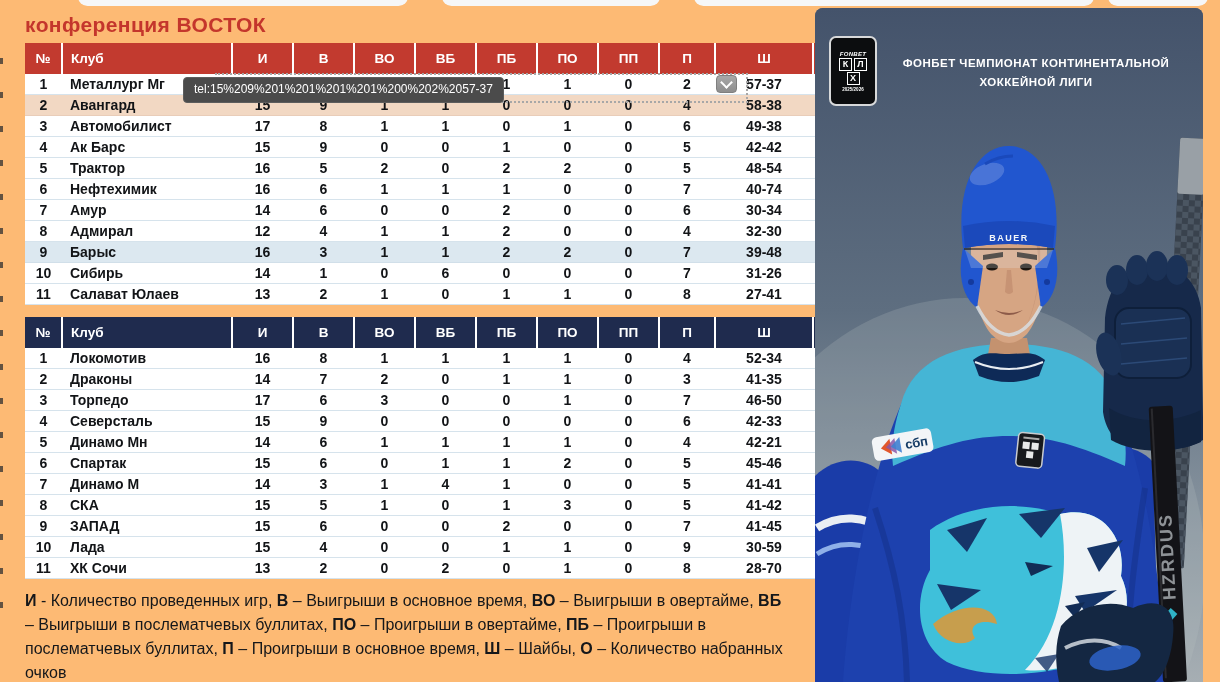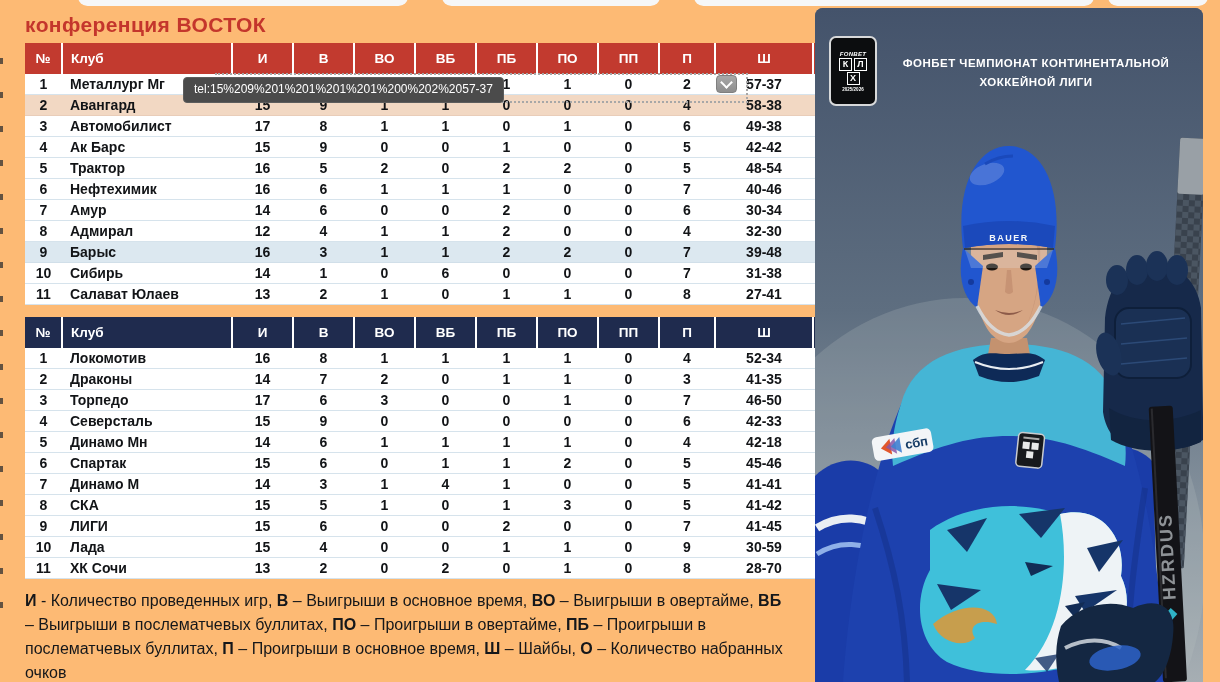--- a/index.html
+++ b/index.html
@@ -163,21 +163,21 @@
             <td class="c0">6</td>
             <td class="c1">Нефтехимик</td>
             <td class="c2">16</td>
             <td class="c3">6</td>
             <td class="c4">1</td>
             <td class="c5">1</td>
             <td class="c6">1</td>
             <td class="c7">0</td>
             <td class="c8">0</td>
             <td class="c9">7</td>
-            <td class="c10">40-46</td>
+            <td class="c10">40-74</td>
             <td class="c11">17</td>
           </tr>
           <tr>
             <td class="c0">7</td>
             <td class="c1">Амур</td>
             <td class="c2">14</td>
             <td class="c3">6</td>
             <td class="c4">0</td>
             <td class="c5">0</td>
             <td class="c6">2</td>
@@ -219,21 +219,21 @@
             <td class="c0">10</td>
             <td class="c1">Сибирь</td>
             <td class="c2">14</td>
             <td class="c3">1</td>
             <td class="c4">0</td>
             <td class="c5">6</td>
             <td class="c6">0</td>
             <td class="c7">0</td>
             <td class="c8">0</td>
             <td class="c9">7</td>
-            <td class="c10">31-38</td>
+            <td class="c10">31-26</td>
             <td class="c11">14</td>
           </tr>
           <tr>
             <td class="c0">11</td>
             <td class="c1">Салават Юлаев</td>
             <td class="c2">13</td>
             <td class="c3">2</td>
             <td class="c4">1</td>
             <td class="c5">0</td>
             <td class="c6">1</td>
@@ -325,21 +325,21 @@
               <td class="c0">5</td>
               <td class="c1">Динамо Мн</td>
               <td class="c2">14</td>
               <td class="c3">6</td>
               <td class="c4">1</td>
               <td class="c5">1</td>
               <td class="c6">1</td>
               <td class="c7">1</td>
               <td class="c8">0</td>
               <td class="c9">4</td>
-              <td class="c10">42-18</td>
+              <td class="c10">42-21</td>
               <td class="c11">18</td>
             </tr>
             <tr>
               <td class="c0">6</td>
               <td class="c1">Спартак</td>
               <td class="c2">15</td>
               <td class="c3">6</td>
               <td class="c4">0</td>
               <td class="c5">1</td>
               <td class="c6">1</td>
@@ -372,21 +372,21 @@
               <td class="c5">0</td>
               <td class="c6">1</td>
               <td class="c7">3</td>
               <td class="c8">0</td>
               <td class="c9">5</td>
               <td class="c10">41-42</td>
               <td class="c11">16</td>
             </tr>
             <tr>
               <td class="c0">9</td>
-              <td class="c1">ЛИГИ</td>
+              <td class="c1">ЗАПАД</td>
               <td class="c2">15</td>
               <td class="c3">6</td>
               <td class="c4">0</td>
               <td class="c5">0</td>
               <td class="c6">2</td>
               <td class="c7">0</td>
               <td class="c8">0</td>
               <td class="c9">7</td>
               <td class="c10">41-45</td>
               <td class="c11">14</td>

